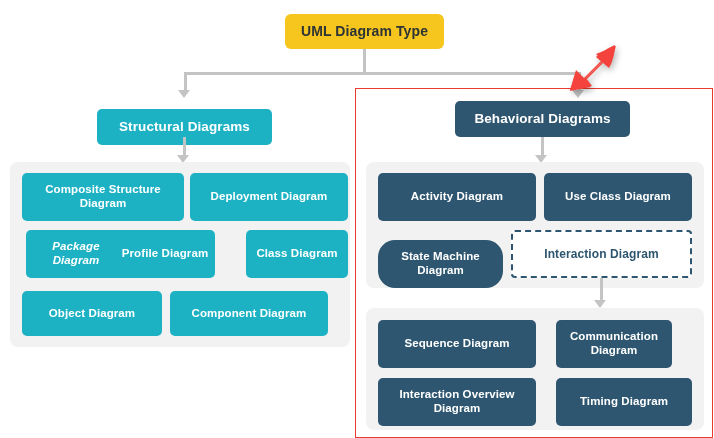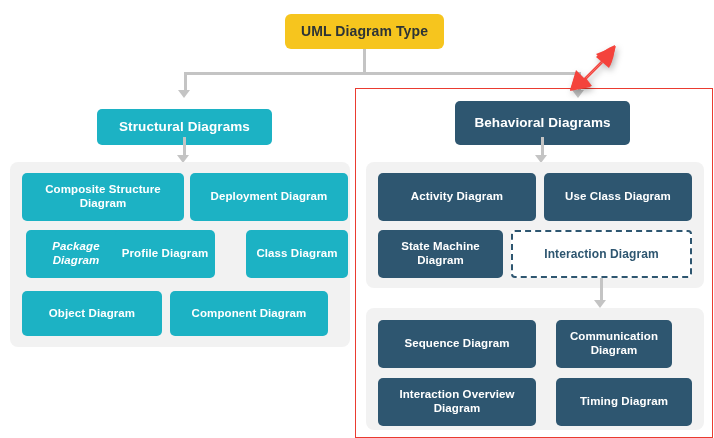--- a/index.html
+++ b/index.html
@@ -138,32 +138,32 @@
   <div class="node teal leaf" style="left:26px; top:230px; width:100px; height:48px;font-style:italic;">Package Diagram</div>
 
   <div class="node teal leaf" style="left:115px; top:230px; width:100px; height:48px;">Profile Diagram</div>
 
   <div class="node teal leaf" style="left:246px; top:230px; width:102px; height:48px;">Class Diagram</div>
 
   <div class="node teal leaf" style="left:22px; top:291px; width:140px; height:45px;">Object Diagram</div>
 
   <div class="node teal leaf" style="left:170px; top:291px; width:158px; height:45px;">Component Diagram</div>
 
-  <div class="node navy category" style="left:455px; top:101px; width:175px; height:44px;">Behavioral Diagrams</div>
+  <div class="node navy category" style="left:455px; top:101px; width:175px; height:36px;">Behavioral Diagrams</div>
 
   <div class="line-v" style="left:541px; top:137px; height:22px;"></div>
   <div class="arrow-head" style="left:535px; top:155px;"></div>
 
   <div class="panel" style="left:366px; top:162px; width:338px; height:126px;"></div>
 
   <div class="node navy leaf" style="left:378px; top:173px; width:158px; height:48px;">Activity Diagram</div>
 
   <div class="node navy leaf" style="left:544px; top:173px; width:148px; height:48px;">Use Class Diagram</div>
 
-  <div class="node navy leaf" style="left:378px; top:230px; width:125px; height:48px;">State Machine Diagram</div>
+  <div class="node navy leaf" style="left:378px; top:240px; width:125px; height:48px;border-radius:17px;">State Machine Diagram</div>
 
   <div class="node dashed" style="left:511px; top:230px; width:181px; height:48px;">Interaction Diagram</div>
 
   <div class="line-v" style="left:600px; top:278px; height:26px;"></div>
   <div class="arrow-head" style="left:594px; top:300px;"></div>
 
   <div class="panel" style="left:366px; top:308px; width:338px; height:122px;"></div>
 
   <div class="node navy leaf" style="left:378px; top:320px; width:158px; height:48px;">Sequence Diagram</div>
 

